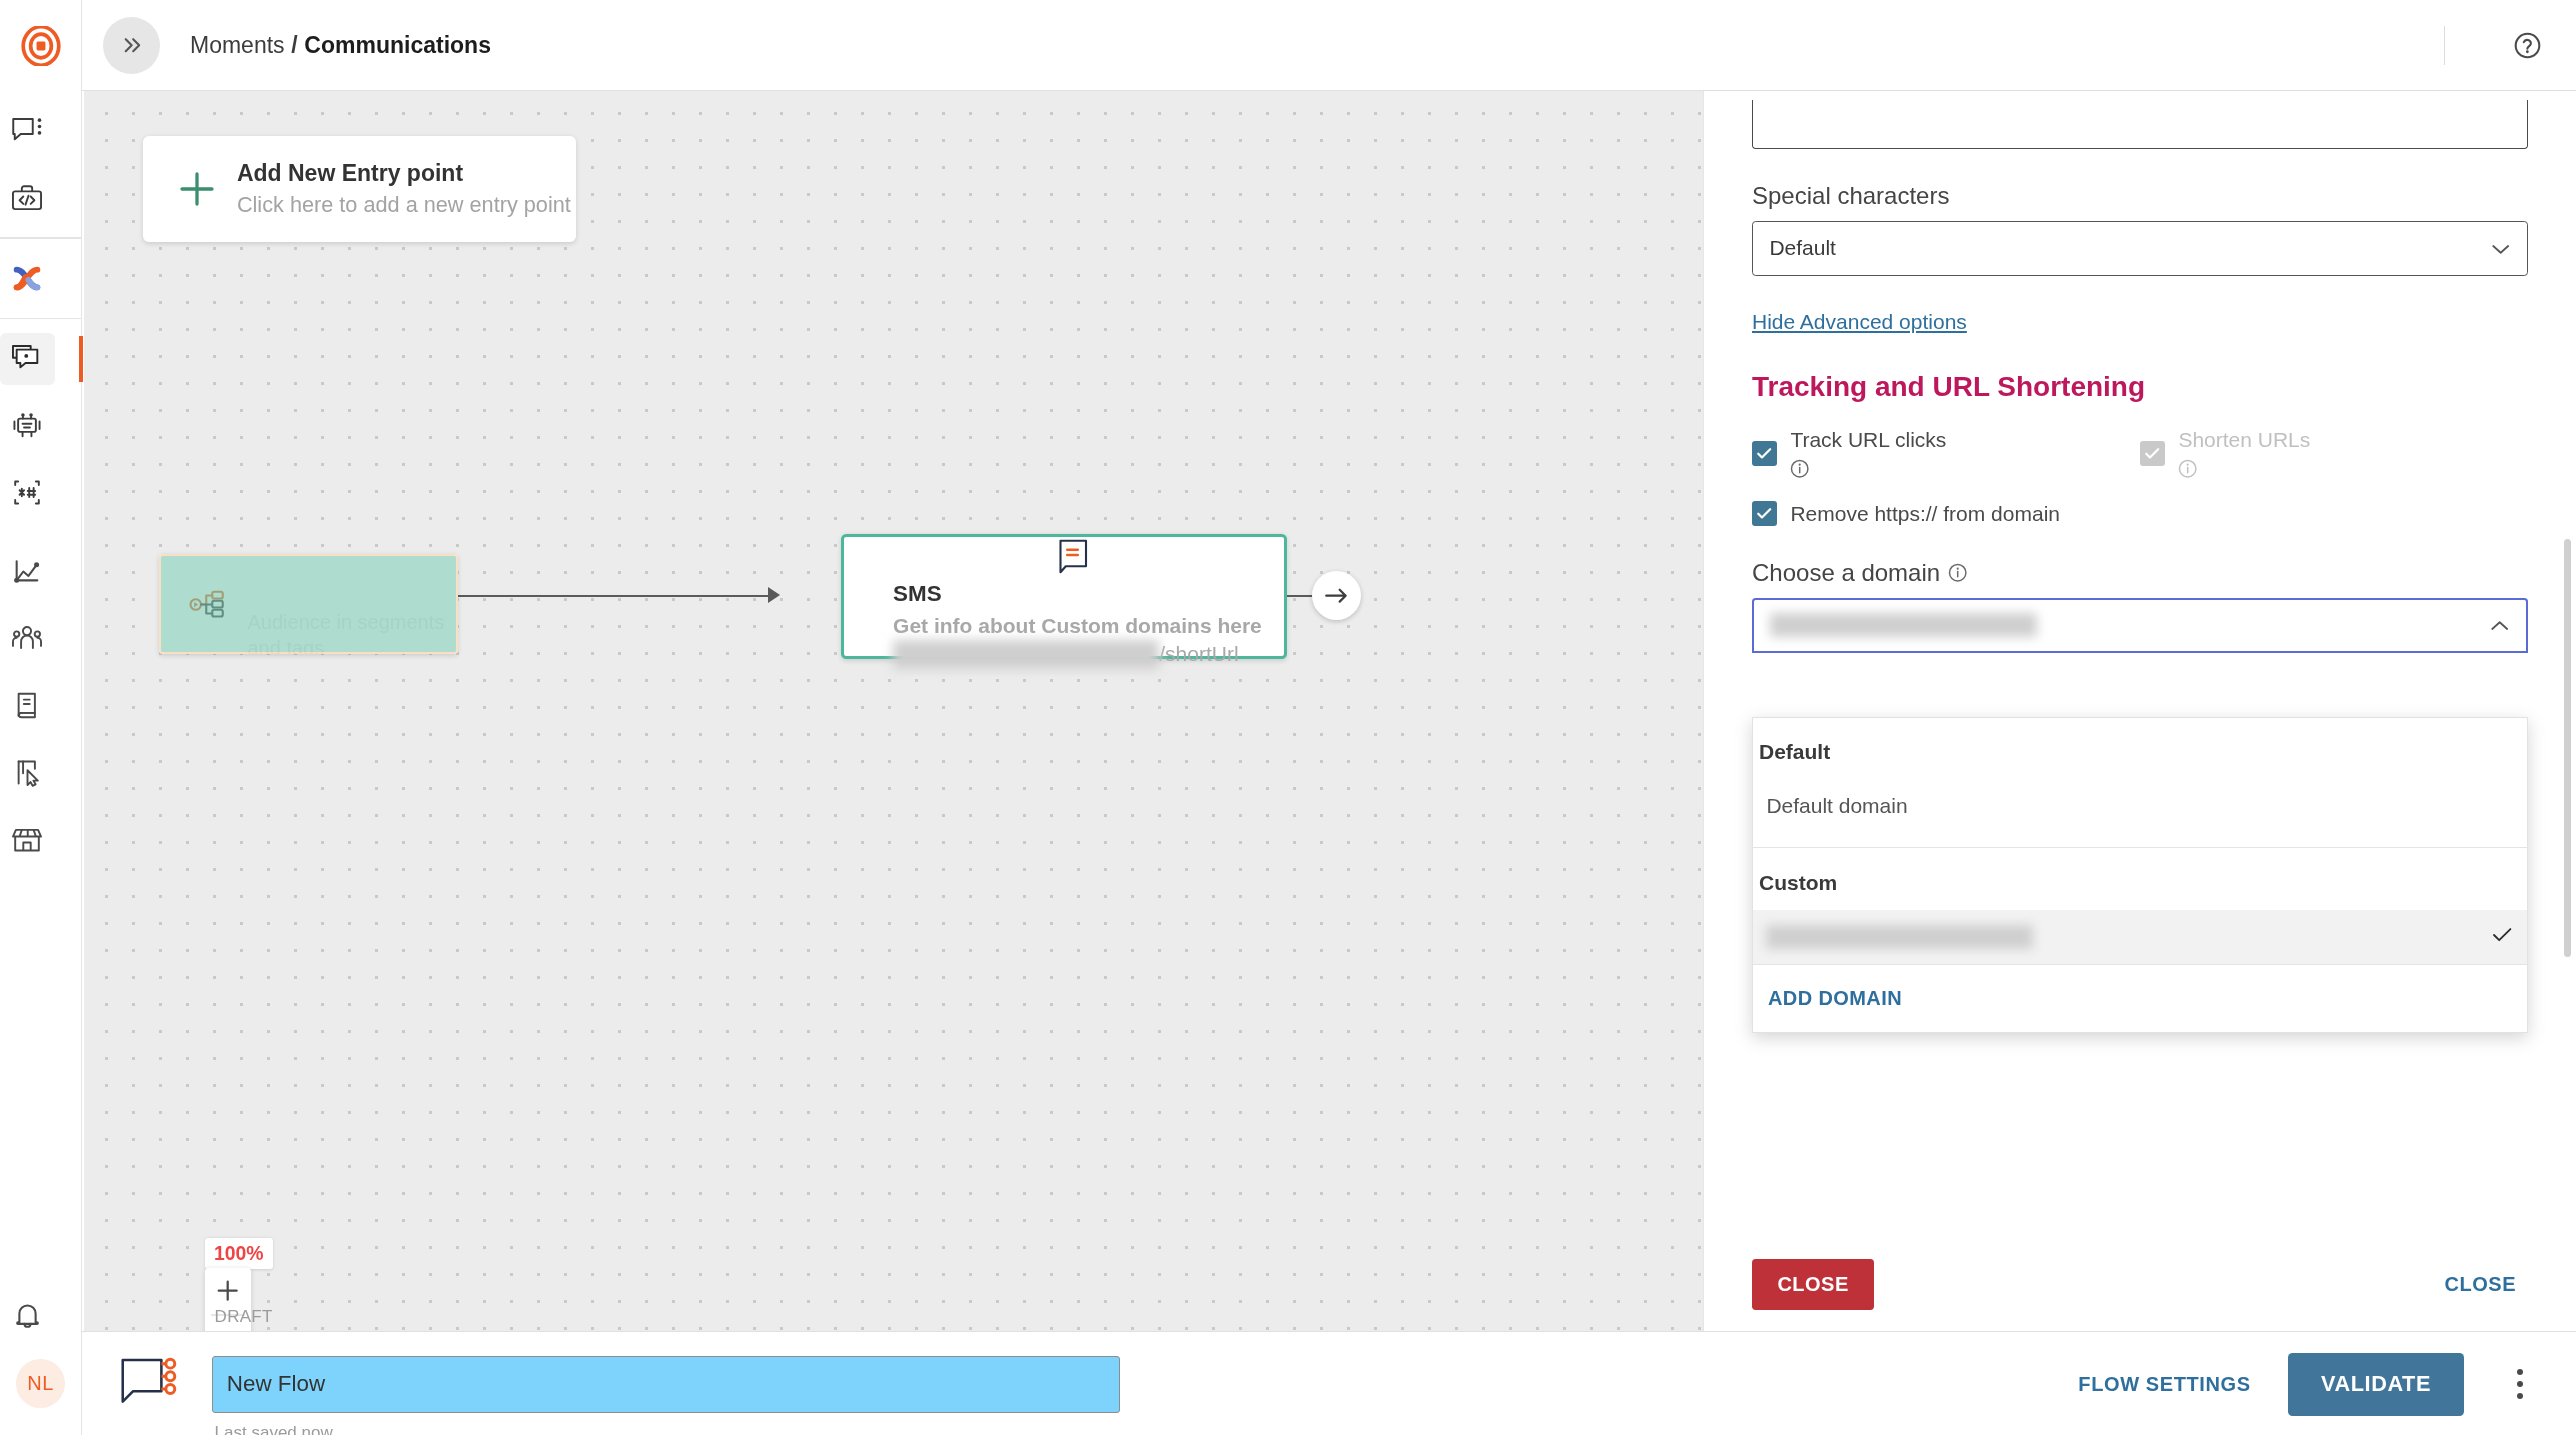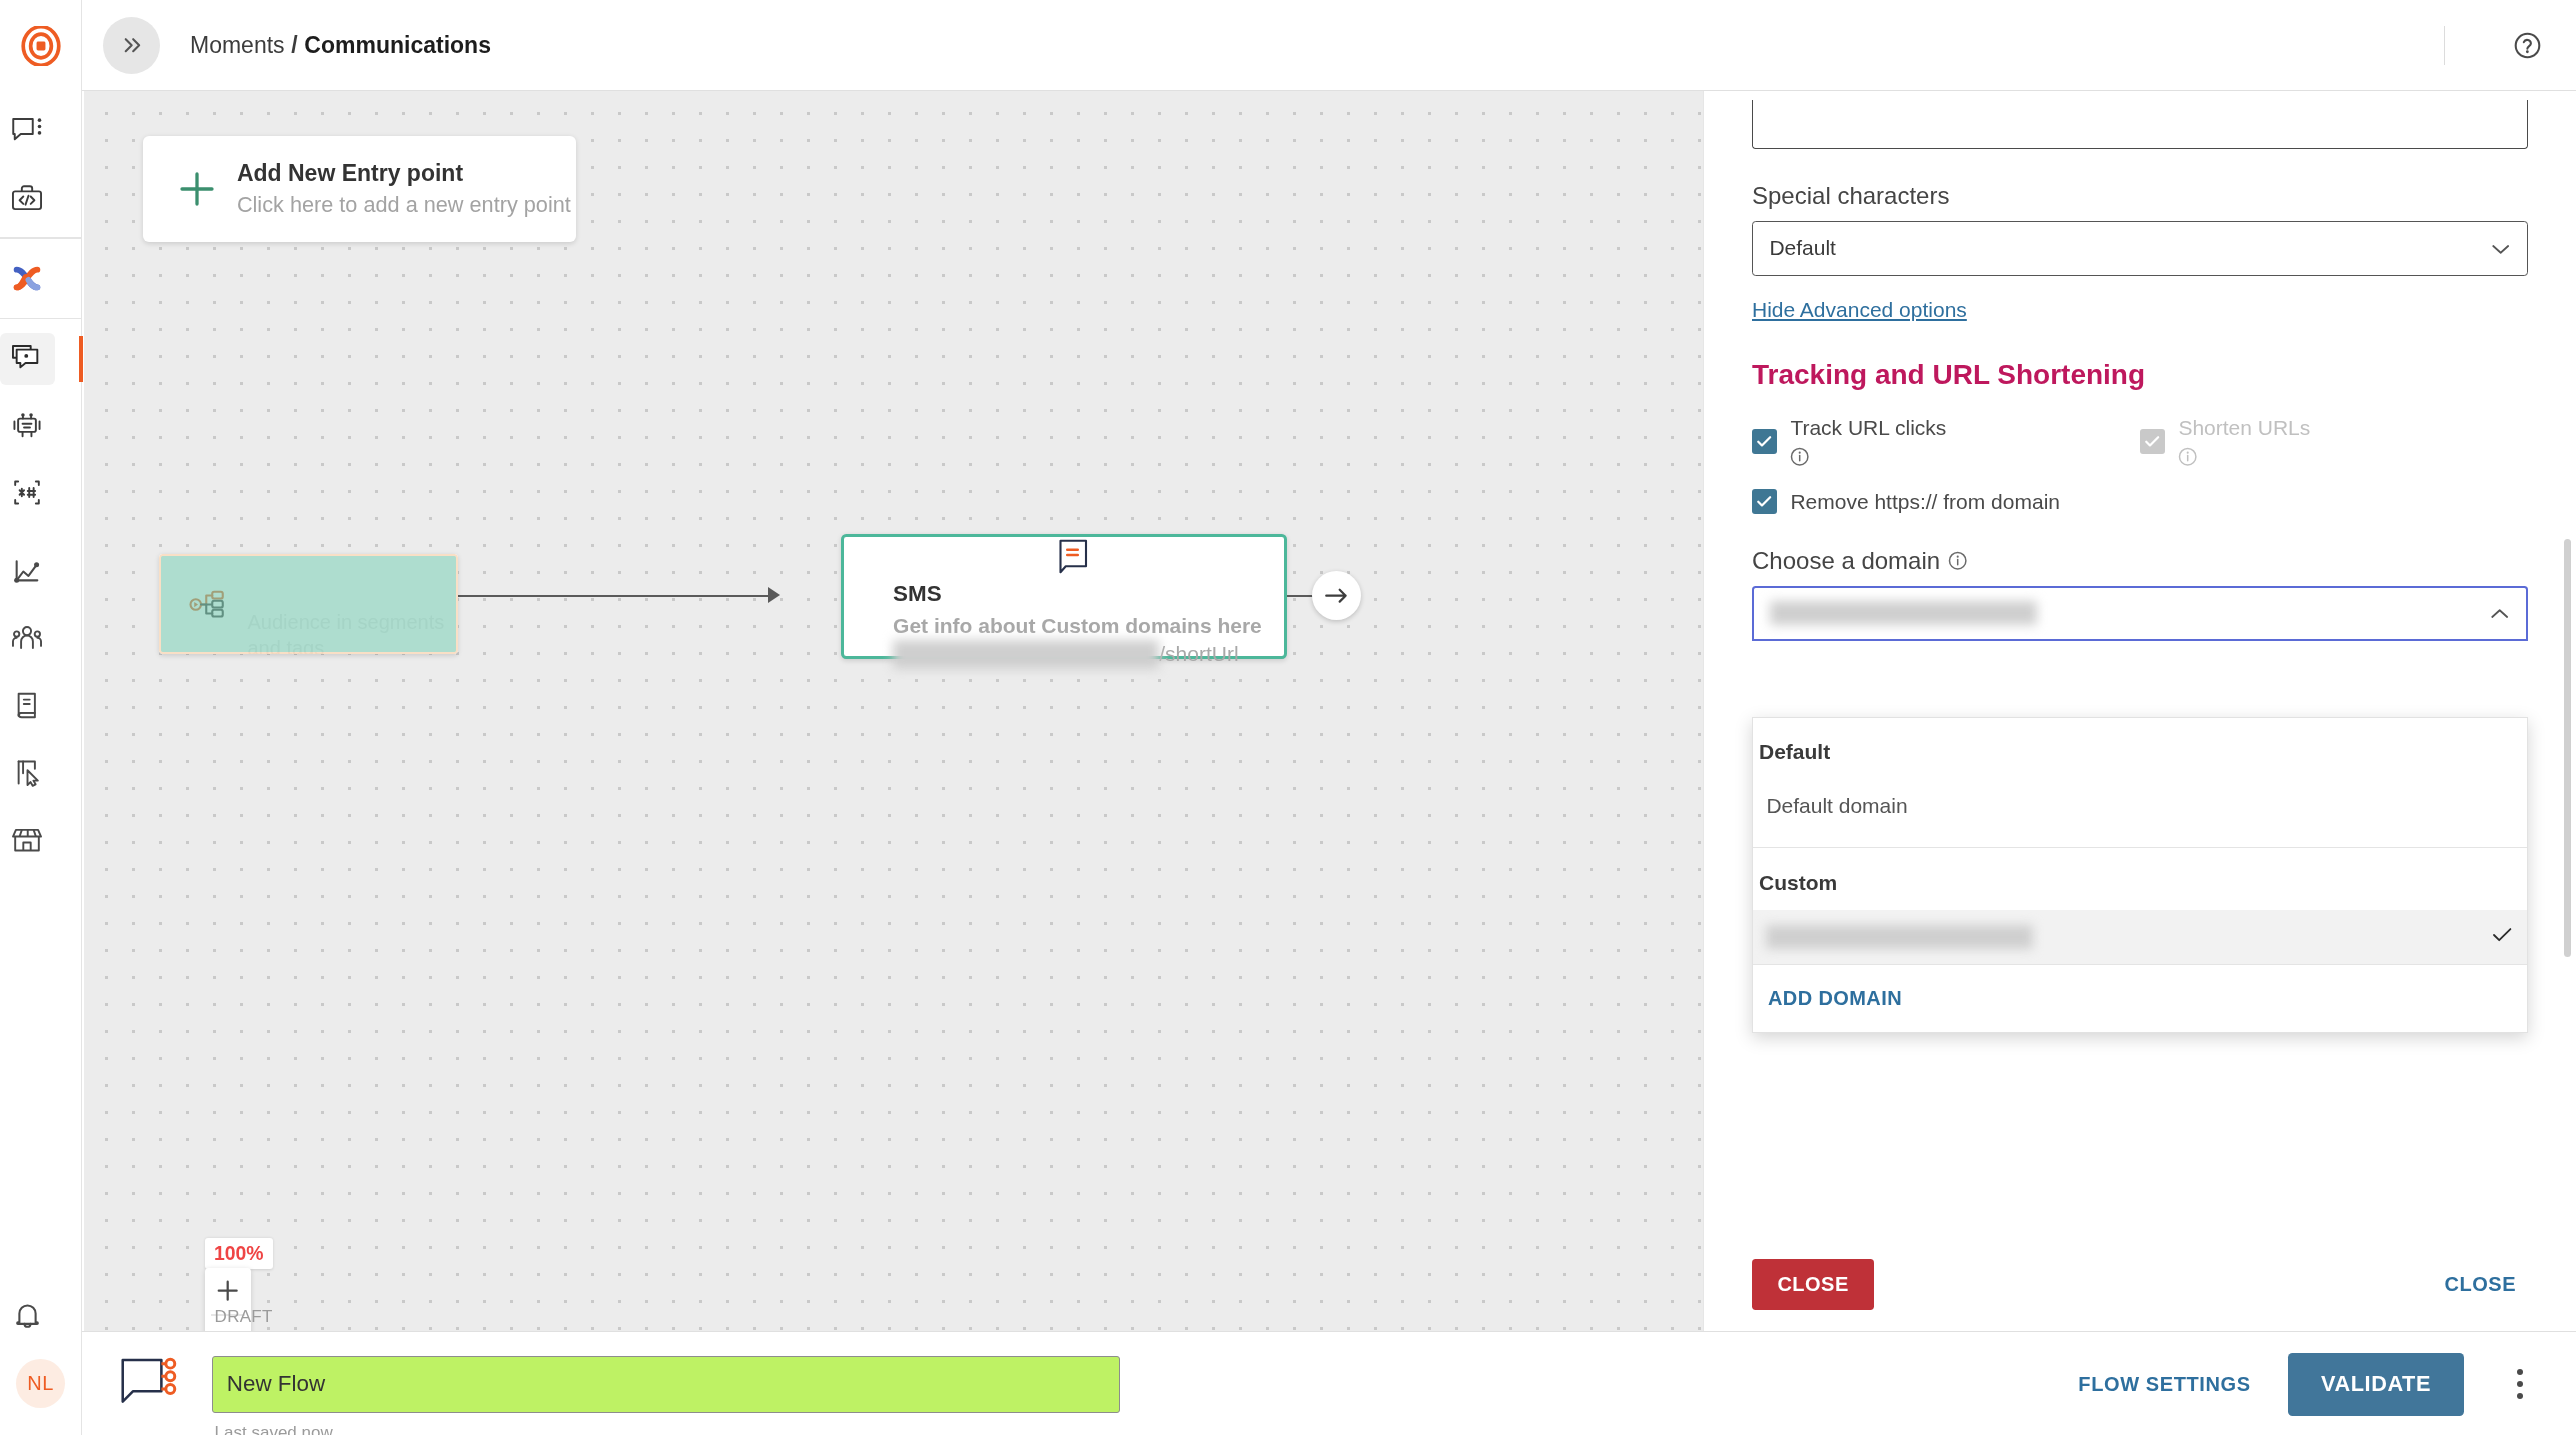--- a/index.html
+++ b/index.html
@@ -203,21 +203,21 @@
     font-size: 21px; color: #3a3a3a; background: #fff; cursor: pointer;
   }
   .select-box .caret { margin-left: auto; color: #555; }
   .select-box.placeholder { color: #b4b4b4; }
   .select-box.green { border-color: #2d7d5a; }
   .select-box.focused {
     border: 2.2px solid #5b6bd6; border-radius: 3.7px 3.7px 0 0;
   }
 
   .link-blue {
-    display: inline-block; margin-top: 22px;
+    display: inline-block; margin-top: 34px;
     font-size: 21px; color: #2e6f9e; text-decoration: underline; cursor: pointer;
   }
   .section-title {
     font-size: 28px; font-weight: 700; color: #be185d;
     margin-top: 37px; margin-bottom: 25.4px;
   }
 
   .check-row { display: flex; align-items: center; margin-bottom: 22.4px; }
   .check-col { display: flex; align-items: center; width: 50%; }
   .cbox {
@@ -295,21 +295,21 @@
   }
   .flow-icon { flex: 0 0 auto; margin-right: 25.4px; }
   .flow-name-wrap { position: relative; width: 908px; flex: 0 0 auto; }
   .draft-tag {
     font-size: 17px; color: #9b9b9b; letter-spacing: 0.3px;
     position: absolute; top: -49px; left: 2.2px;
   }
   .flow-input {
     width: 100%; height: 57px; border: 1.5px solid #8d8d8d; border-radius: 3px;
     font-size: 22.4px; color: #333; padding: 0 13.4px;
-    font-family: inherit; background: #bef264;
+    font-family: inherit; background: #7dd3fc;
   }
   .last-saved {
     font-size: 17px; color: #9b9b9b; position: absolute; bottom: -30px; left: 2.2px;
   }
   .bottom-right { margin-left: auto; display: flex; align-items: center; gap: 0; }
   .btn-flowsettings {
     background: none; border: none; color: #2e6f9e;
     font-size: 20px; font-weight: 700; letter-spacing: 0.6px;
     cursor: pointer; font-family: inherit; padding: 10.5px 16.4px;
   }

